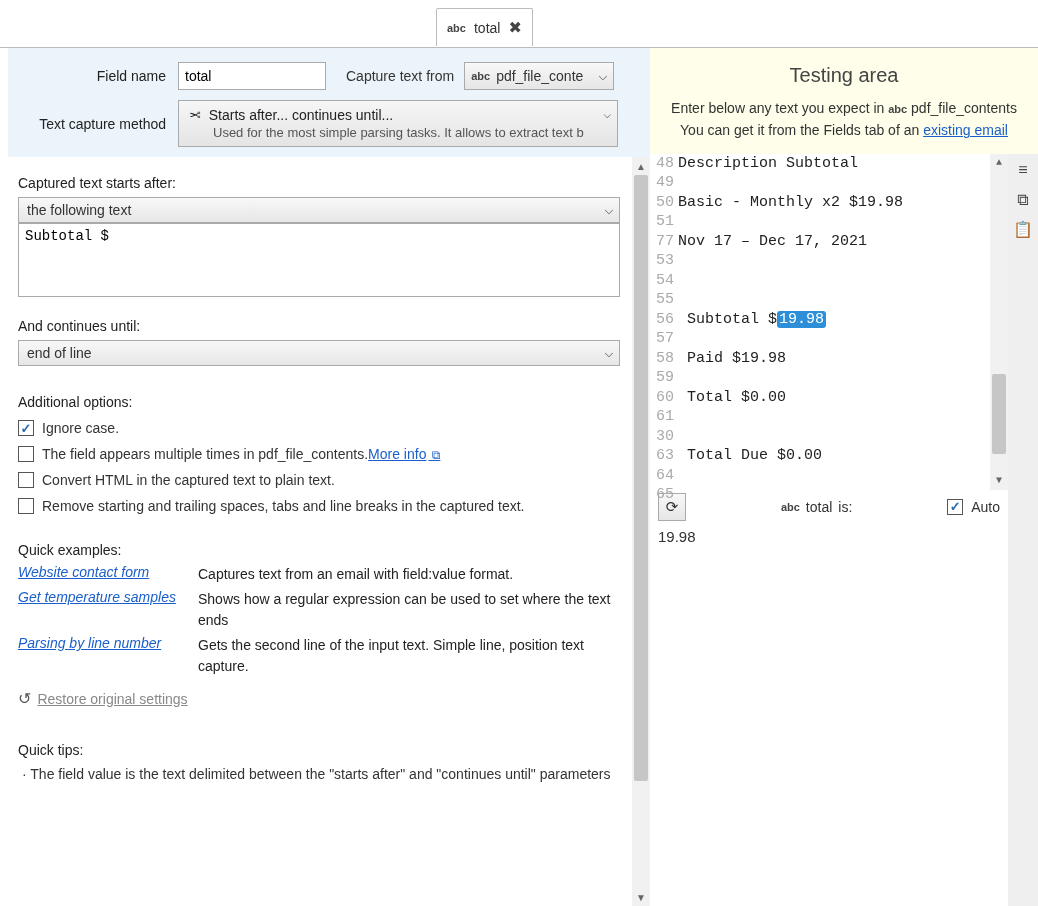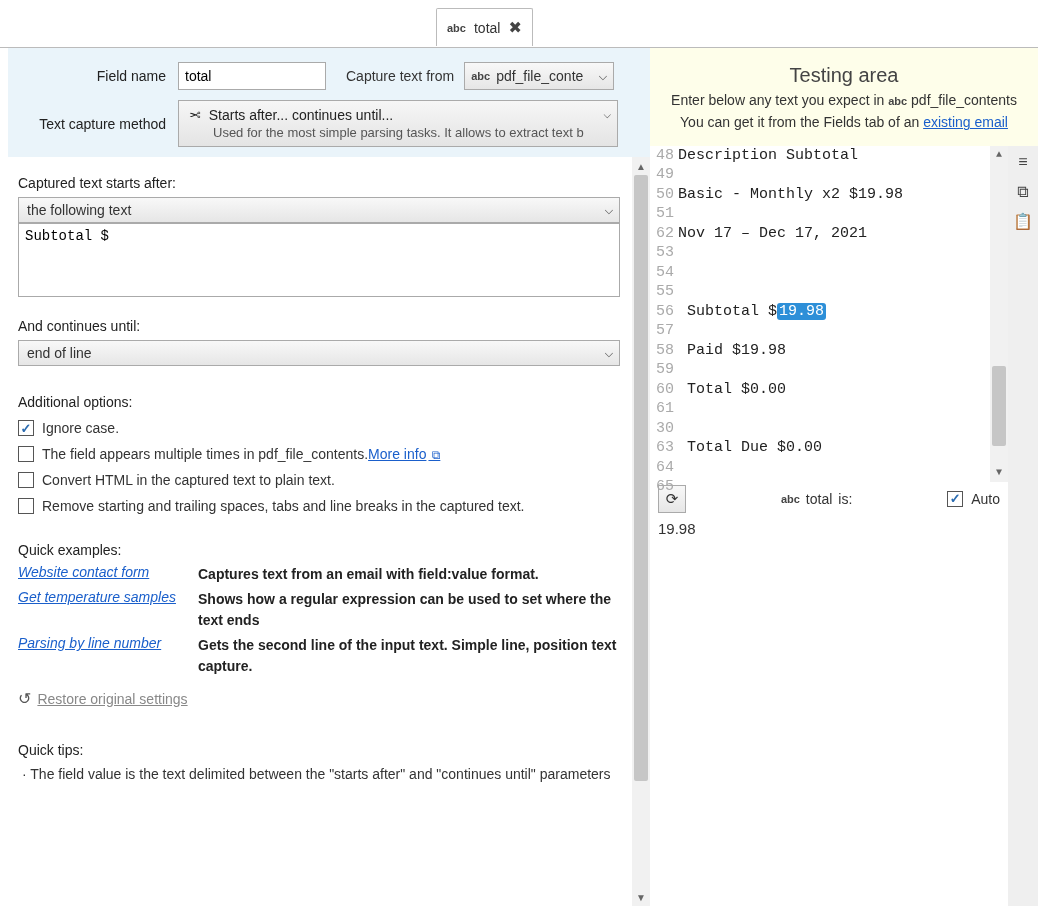--- a/index.html
+++ b/index.html
@@ -80,34 +80,34 @@
 
   .opt { display:flex; align-items:center; margin: 10px 0; font-size:14px; }
   .cb { width:16px; height:16px; margin-right:8px; border:1px solid #555; display:inline-flex; align-items:center; justify-content:center; cursor:pointer; background:#fff;}
   .cb.checked::after { content:"✓"; color:#2a6bb0; font-size:13px; line-height:1; font-weight:bold;}
   a.link { color:#1a5fcb; text-decoration: underline; cursor:pointer; }
   .ext-icon { font-size:12px; color:#1a5fcb; margin-left:2px;}
 
   .ex-table { margin-top: 6px; }
   .ex-row { display:flex; margin-bottom: 4px; }
   .ex-link { width: 180px; font-style: italic; }
-  .ex-desc { flex:1; font-size:14px; color:#222; line-height:1.5;font-weight:bold;}
+  .ex-desc { flex:1; font-size:14px; color:#222; line-height:1.5;}
   .restore-row { display:flex; align-items:center; gap:6px; margin-top:12px; color:#888; font-size:14px;}
   .restore-row a { color:#888; }
   .undo-icon { font-size:16px; color:#555; }
 
   .tips-title { margin-top: 34px; }
   .tips-list { padding-left: 0; margin: 4px 0 0 0;}
   .tips-list li { list-style: none; text-indent:-10px; padding-left:14px; line-height:1.5;}
   .tips-list li::before { content:"· "; }
 
   
   .right-header { text-align:center; padding: 16px 14px 12px 14px; }
   .right-title { font-size: 20px; color:#444; }
-  .right-sub { font-size: 14px; color:#333; margin-top:2px; line-height:1.6;}
+  .right-sub { font-size: 14px; color:#333; margin-top:10px; line-height:1.6;}
   .right-body { flex:1; display:flex; }
   .editor-col { flex:1; background:#fff; border-top:none; position:relative; display:flex; flex-direction:column;}
   .code-editor {
     flex:0 0 auto; height: 336px; background:#fff; border:none;
     font-family:"Consolas","Courier New",monospace; font-size:15px; line-height:19.5px;
     display:flex; position:relative;
   }
   .gutter { width: 28px; text-align:right; color:#aaa; padding-right:4px; user-select:none; background:#fff;}
   .gutter div { height:19.5px; }
   .codetext { flex:1; color:#222; white-space:pre; }
@@ -243,21 +243,21 @@
         </div>
       </div>
       <div class="right-body">
         <div class="editor-col">
           <div class="code-editor">
             <div class="gutter" id="gutter">
                 <div>48</div>
                 <div>49</div>
                 <div>50</div>
                 <div>51</div>
-                <div>62</div>
+                <div>77</div>
                 <div>53</div>
                 <div>54</div>
                 <div>55</div>
                 <div>56</div>
                 <div>57</div>
                 <div>58</div>
                 <div>59</div>
                 <div>60</div>
                 <div>61</div>
                 <div>30</div>

